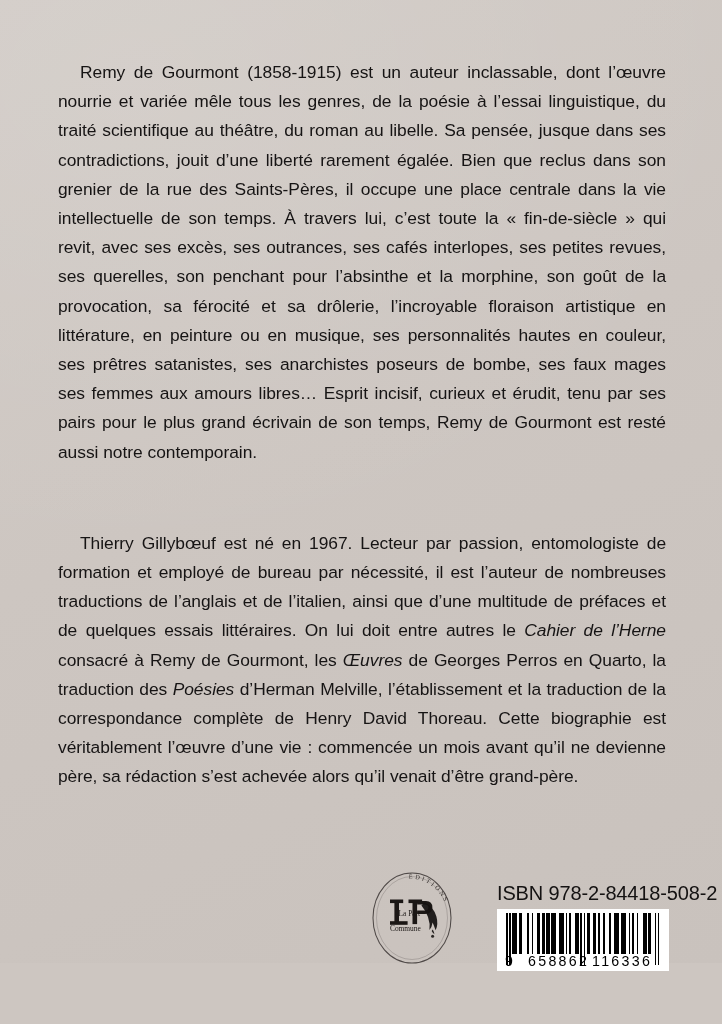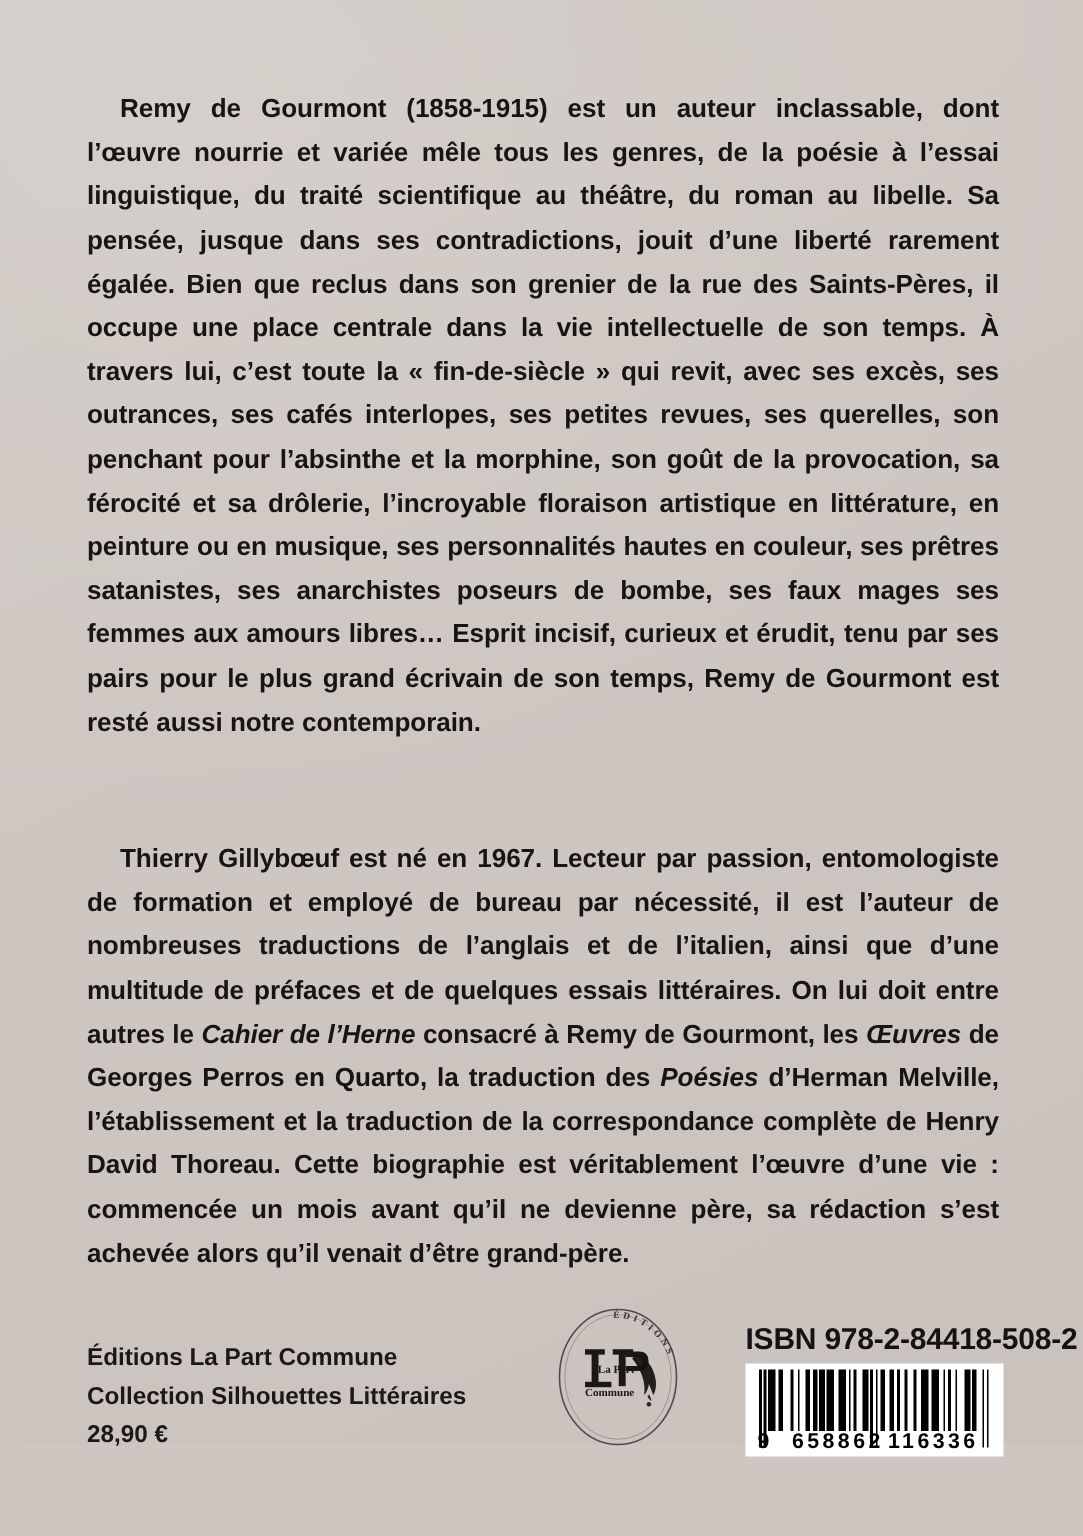--- a/index.html
+++ b/index.html
@@ -19,21 +19,20 @@
     position: relative;
     width: 722px;
     height: 963px;
     box-sizing: border-box;
     background:
       radial-gradient(ellipse 900px 700px at 18% 8%,
                       rgba(255,255,255,0.085) 0%,
                       rgba(255,255,255,0.03) 42%,
                       rgba(255,255,255,0) 72%),
       linear-gradient(155deg, #d2ccc7 0%, #cdc6c1 46%, #c9c2bd 100%);
-    font-weight: bold;
   }
 
   
   .blurb {
     position: absolute;
     left: 58px;
     top: 58px;
     width: 608px;
   }
 
@@ -152,25 +151,20 @@
 
     <p class="para">Remy de Gourmont (1858-1915) est un auteur inclassable, dont l’œuvre nourrie et variée mêle tous les genres, de la poésie à l’essai linguistique, du traité scientifique au théâtre, du roman au libelle. Sa pensée, jusque dans ses contradictions, jouit d’une liberté rarement égalée. Bien que reclus dans son grenier de la rue des Saints-Pères, il occupe une place centrale dans la vie intellectuelle de son temps. À travers lui, c’est toute la « fin-de-siècle » qui revit, avec ses excès, ses outrances, ses cafés interlopes, ses petites revues, ses querelles, son penchant pour l’absinthe et la morphine, son goût de la provocation, sa férocité et sa drôlerie, l’incroyable floraison artistique en littérature, en peinture ou en musique, ses personnalités hautes en couleur, ses prêtres satanistes, ses anarchistes poseurs de bombe, ses faux mages ses femmes aux amours libres… Esprit incisif, curieux et érudit, tenu par ses pairs pour le plus grand écrivain de son temps, Remy de Gourmont est resté aussi notre contemporain.</p>
 
 
     <p class="para gap-lg"><span>Thierry Gillybœuf est né en 1967. Lecteur par passion, entomologiste de formation et employé de bureau par nécessité, il est l’auteur de nombreuses traductions de l’anglais et de l’italien, ainsi que d’une multitude de préfaces et de quelques essais littéraires. On lui doit entre autres le </span><em>Cahier de l’Herne</em><span> consacré à Remy de Gourmont, les </span><em>Œuvres</em><span> de Georges Perros en Quarto, la traduction des </span><em>Poésies</em><span> d’Herman Melville, l’établissement et la traduction de la correspondance complète de Henry David Thoreau. Cette biographie est véritablement l’œuvre d’une vie : commencée un mois avant qu’il ne devienne père, sa rédaction s’est achevée alors qu’il venait d’être grand-père.</span></p>
 
   </div>
 
   <div class="footer">
 
-    <div class="imprint">
-      <div>Éditions La Part Commune</div>
-      <div>Collection Silhouettes Littéraires</div>
-      <div>28,90 €</div>
-    </div>
 
     <div class="seal">
       <svg viewBox="0 0 92 100" xmlns="http://www.w3.org/2000/svg">
         <defs>
           <path id="arcpath" d="M 18,88 A 40,46 0 1 1 84,54" fill="none"></path>
           <path id="arctop" d="M 40,13 A 38,44 0 0 1 83,58" fill="none"></path>
         </defs>
         <ellipse cx="46" cy="52" rx="39" ry="45" fill="none" stroke="#3a3432" stroke-width="1.05" opacity="0.85"></ellipse>
         <ellipse cx="46" cy="52" rx="35.5" ry="41.5" fill="none" stroke="#4a4442" stroke-width="0.5" opacity="0.5"></ellipse>
 

